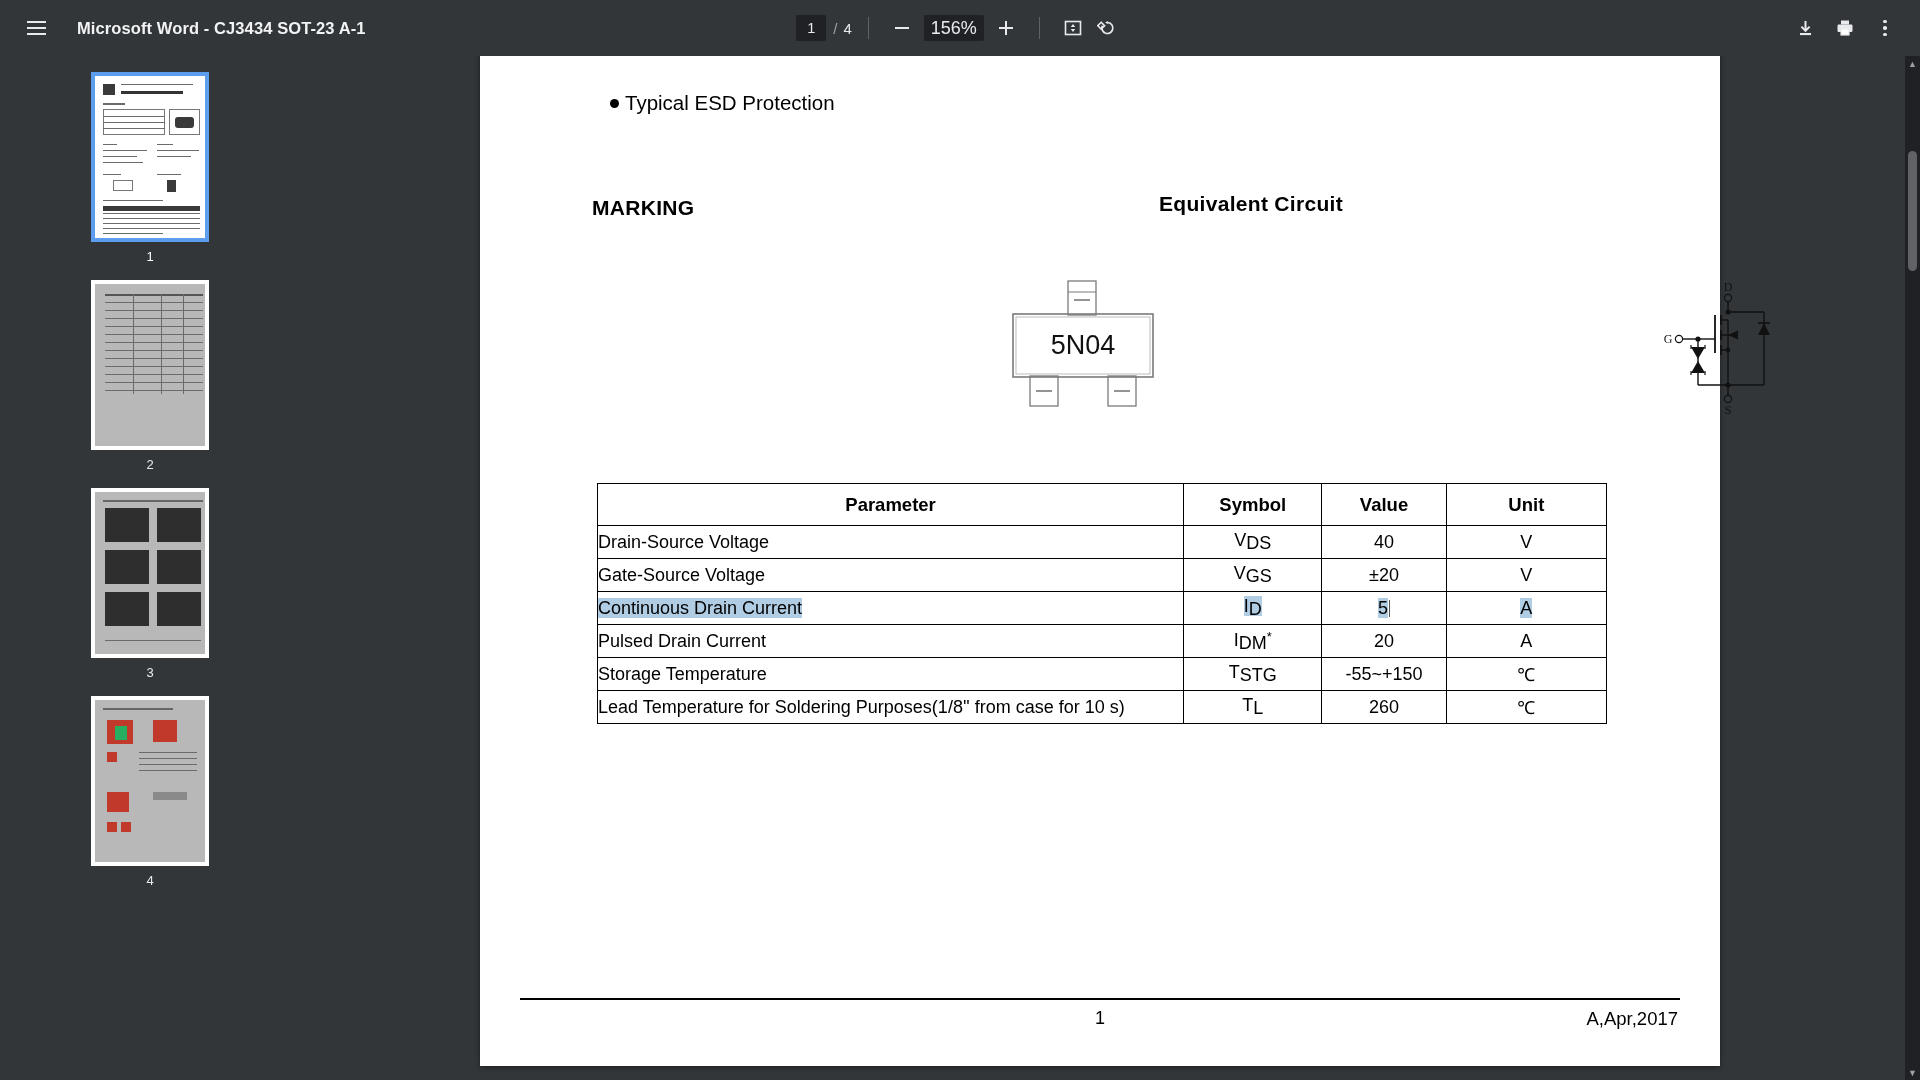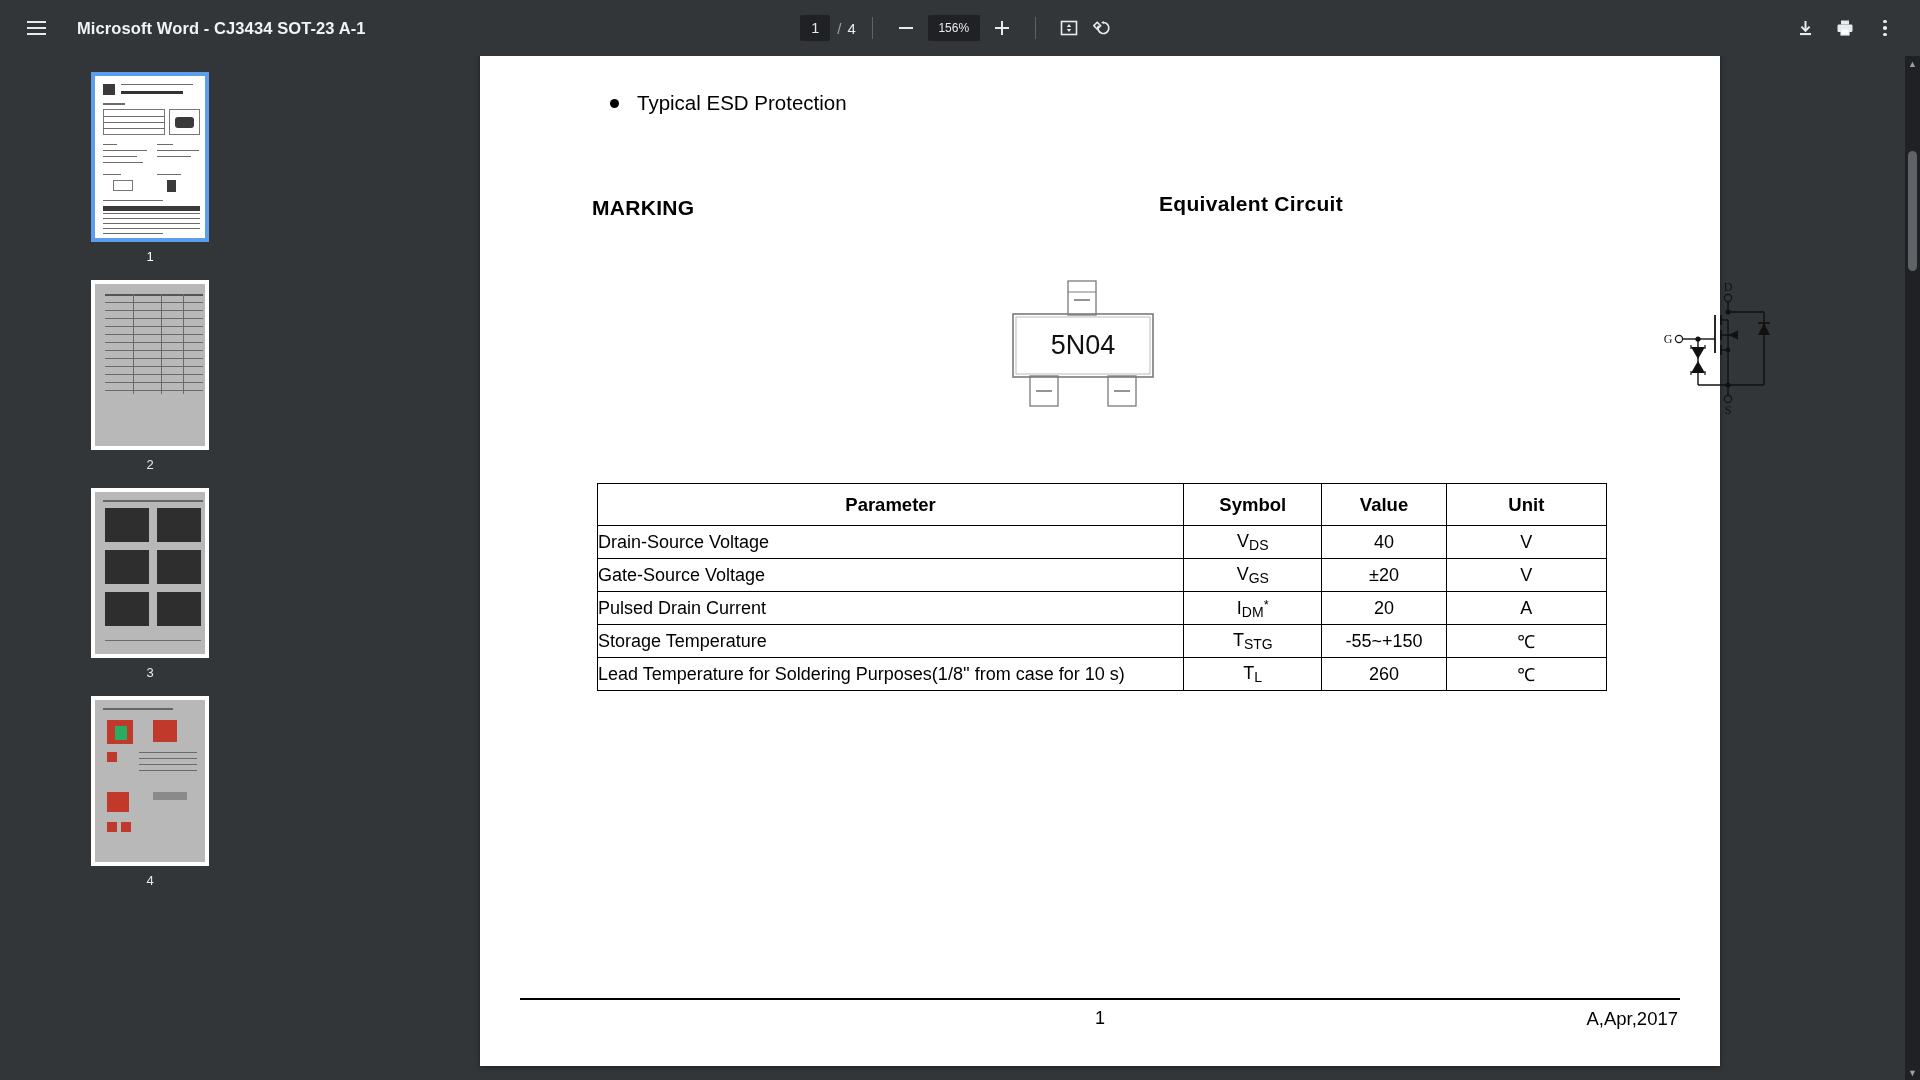--- a/index.html
+++ b/index.html
@@ -52,21 +52,21 @@
   .plus-glyph { position: relative; width: 14px; height: 14px; }
   .plus-glyph::before, .plus-glyph::after {
     content: ""; position: absolute; background: #e8eaed;
   }
   .plus-glyph::before { left: 0; top: 6px; width: 14px; height: 2px; }
   .plus-glyph::after { top: 0; left: 6px; width: 2px; height: 14px; }
   .zoom-box {
     background: #202124; color: #e8eaed;
     height: 26px; min-width: 52px; padding: 0 7px;
     display: flex; align-items: center; justify-content: center;
-    font-size: 12px; border-radius: 2px; margin: 12px 5px;
+    font-size: 18px; border-radius: 2px; margin: 12px 5px;
     cursor: pointer;
   }
   .tb-right { display: flex; align-items: center; gap: 6px; padding-right: 18px; min-width: 520px; justify-content: flex-end; }
   .kebab { display: flex; flex-direction: column; gap: 3px; align-items: center; }
   .kebab i { width: 3.5px; height: 3.5px; border-radius: 50%; background: #e8eaed; display: block; }
 
   
   #sidebar {
     position: absolute; top: 56px; left: 0;
     width: 300px; height: 1024px;
@@ -118,21 +118,21 @@
     box-shadow: 0 1px 5px rgba(0,0,0,0.45);
   }
   .doc {
     position: relative; width: 100%; height: 100%;
     color: #000;
     font-family: "Liberation Sans", sans-serif;
   }
 
   .bullet-row {
     position: absolute; left: 130px; top: 45px;
-    display: flex; align-items: center; gap: 18px;
+    display: flex; align-items: center; gap: 6px;
     font-size: 20.5px;
   }
   .bullet-dot {
     width: 9px; height: 9px; border-radius: 50%; background: #000;
     display: inline-block;
   }
 
   .sec-marking {
     position: absolute; left: 112px; top: 150px;
     font-size: 21px; font-weight: bold; letter-spacing: 0.3px;
@@ -165,21 +165,21 @@
     padding: 0;
     height: 33px;
   }
   table.ratings th {
     font-weight: bold; font-size: 18.5px; height: 42px;
   }
   td.param { text-align: left; padding-left: 11px; width: 604px; margin-left: 33px; }
   td.sym, th.sym { text-align: center; width: 141px; }
   td.val, th.val { text-align: center; width: 126px; }
   td.unit, th.unit { text-align: center; width: 165px; }
-  table.ratings sub { font-size: 14px; vertical-align: -3px; }
+  table.ratings sub { font-size: 18px; vertical-align: -3px; }
   table.ratings sup { font-size: 13px; vertical-align: 5px; }
   .sel { background: #b0cde4; }
   .caret {
     display: inline-block; width: 1px; height: 17px;
     background: #555; vertical-align: -3px; margin-left: 1px;
   }
 
   .footnote {
     position: absolute; left: 118px; top: 772px;
     font-size: 18px;
@@ -465,20 +465,26 @@
               <td class="val">40</td>
               <td class="unit">V</td>
             </tr>
             <tr>
               <td class="param">Gate-Source Voltage</td>
               <td class="sym"><span>V<sub>GS</sub></span></td>
               <td class="val">±20</td>
               <td class="unit">V</td>
             </tr>
             <tr>
+              <td class="param"><span class="sel">Continuous Drain Current</span></td>
+              <td class="sym"><span class="sel">I<sub>D</sub></span></td>
+              <td class="val"><span class="sel">5</span><span class="caret"></span></td>
+              <td class="unit"><span class="sel">A</span></td>
+            </tr>
+            <tr>
               <td class="param">Pulsed Drain Current</td>
               <td class="sym"><span>I<sub>DM</sub><sup>*</sup></span></td>
               <td class="val">20</td>
               <td class="unit">A</td>
             </tr>
             <tr>
               <td class="param">Storage Temperature</td>
               <td class="sym"><span>T<sub>STG</sub></span></td>
               <td class="val">-55~+150</td>
               <td class="unit">℃</td>

